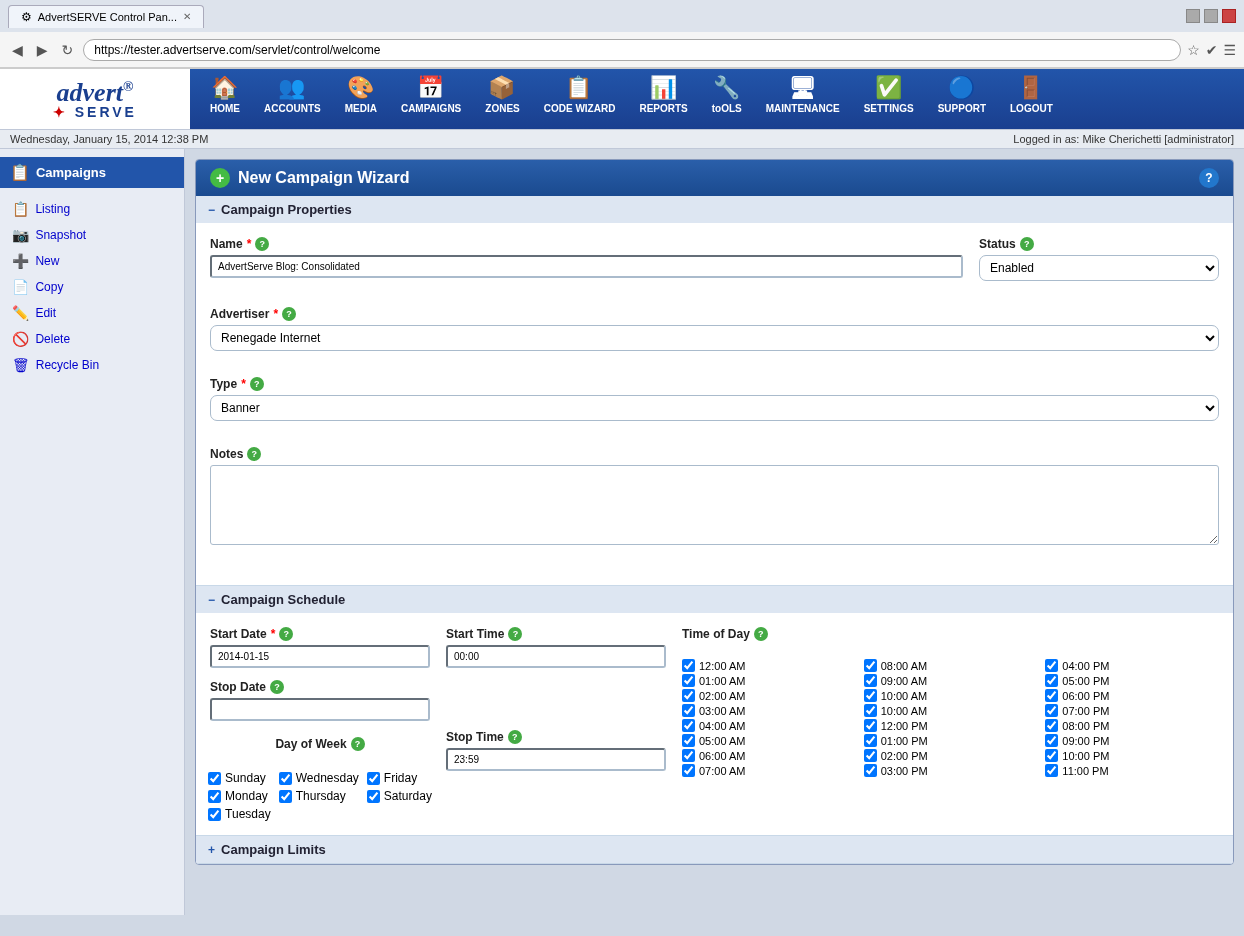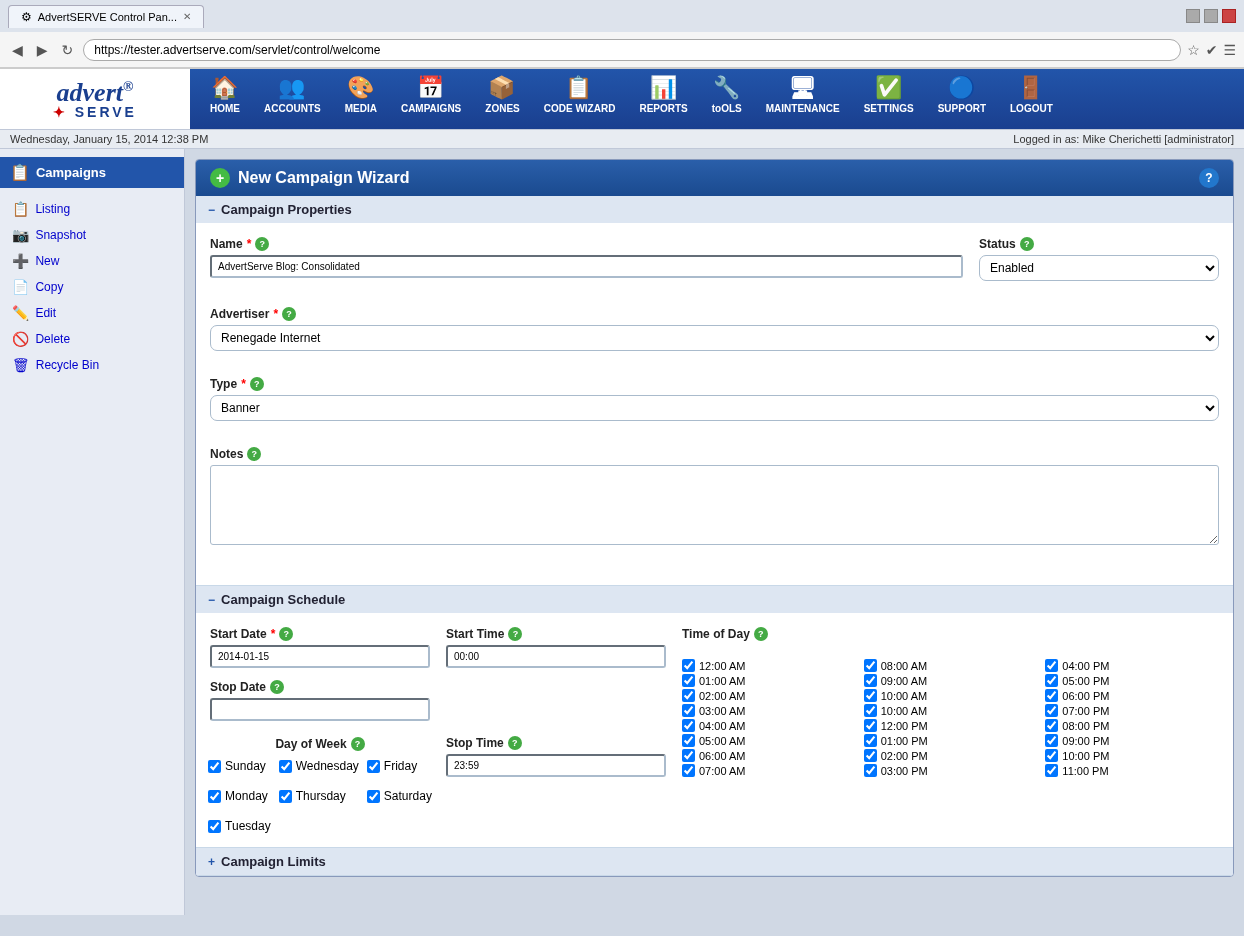--- a/index.html
+++ b/index.html
@@ -66,21 +66,21 @@
     .schedule-grid { display: flex; gap: 16px; }
     .schedule-col { display: flex; flex-direction: column; gap: 12px; }
     .schedule-col.left { width: 220px; flex-shrink: 0; }
     .schedule-col.middle { width: 220px; flex-shrink: 0; }
     .schedule-col.right { flex: 1; }
 
     .time-of-day-grid { display: grid; grid-template-columns: repeat(3, 1fr); gap: 2px 8px; }
     .time-item { display: flex; align-items: center; gap: 4px; font-size: 11px; }
     .time-item input[type=checkbox] { margin: 0; }
 
-    .dow-grid { display: grid; grid-template-columns: repeat(3, 1fr); gap: 16px 8px; margin-top: 4px; }
+    .dow-grid { display: grid; grid-template-columns: repeat(3, 1fr); gap: 4px 8px; margin-top: 16px; }
     .dow-item { display: flex; align-items: center; gap: 4px; font-size: 12px; }
 
     
     .limits-header { background: #dde6f2; padding: 6px 12px; display: flex; align-items: center; gap: 6px; font-weight: bold; font-size: 13px; color: #223; cursor: pointer; }
   </style>
 </head>
 <body>
 
 <div class="browser-chrome">
   <div class="browser-titlebar">

